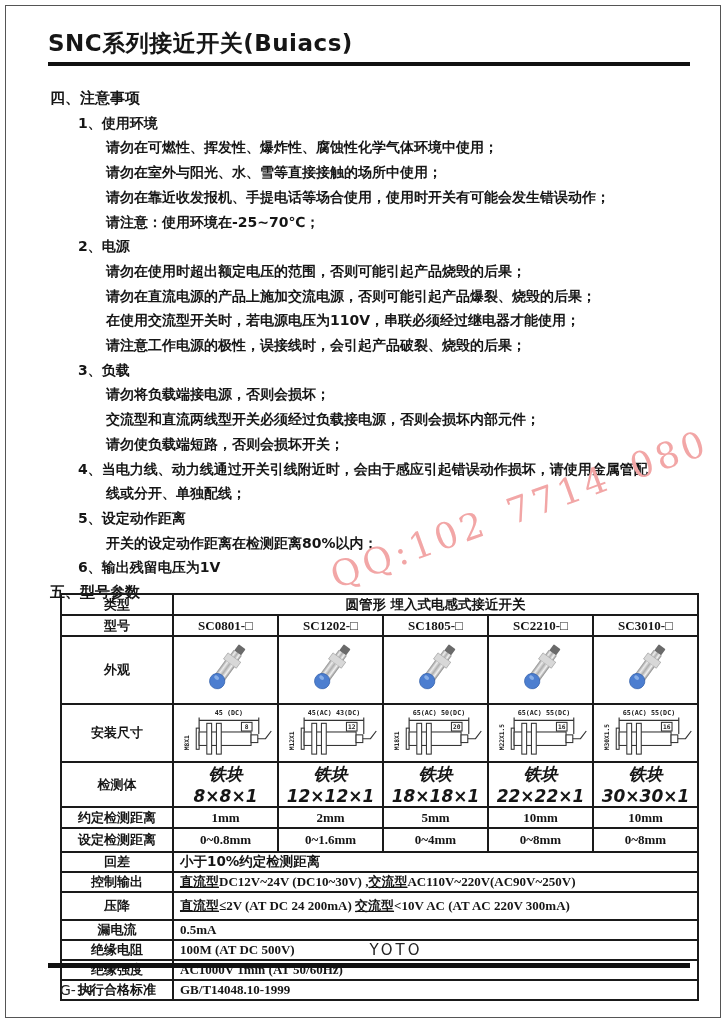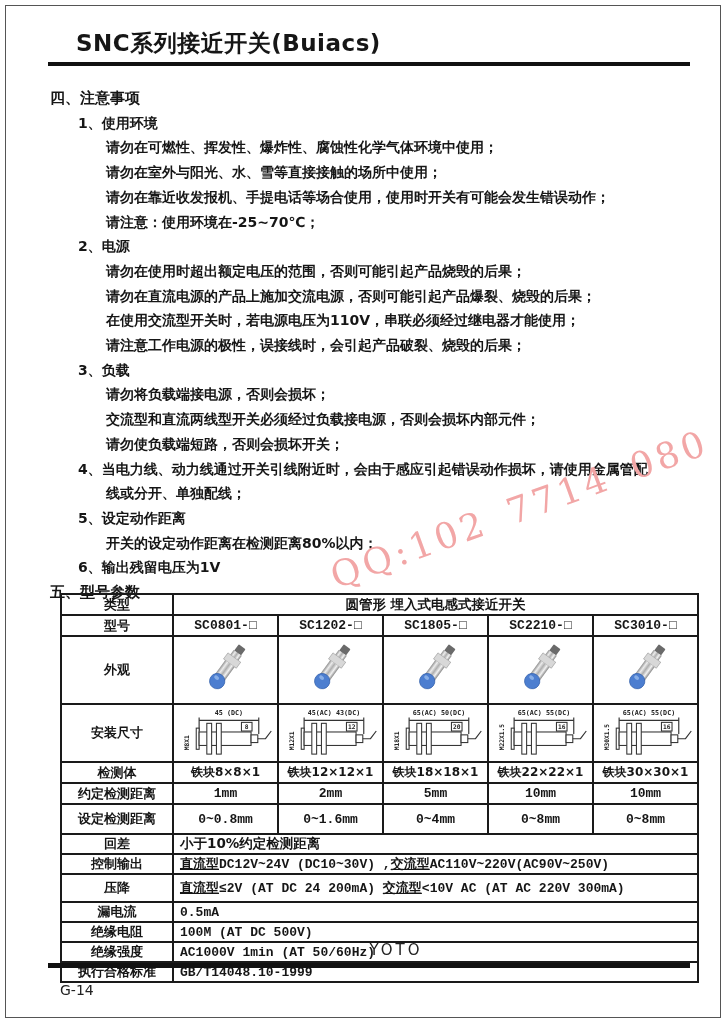--- a/index.html
+++ b/index.html
@@ -1,35 +1,35 @@
 <!DOCTYPE html>
 <html><head>
 <meta charset="utf-8">
 <style>
   html,body{margin:0;padding:0;background:#e8e8e8;}
   .page{position:relative;width:728px;height:1024px;background:#fff;overflow:hidden;
         font-family:"DejaVu Sans",sans-serif;color:#161616;}
   .frame{position:absolute;left:5px;top:5px;width:716px;height:1013px;border:1px solid #555;box-sizing:border-box;}
-  .title{position:absolute;left:48px;top:28px;font-size:23px;font-weight:bold;letter-spacing:.5px;margin-left:28px;}
+  .title{position:absolute;left:48px;top:28px;font-size:23px;font-weight:bold;letter-spacing:.5px;}
   .title-rule{position:absolute;left:48px;top:62px;width:642px;height:4px;background:#111;}
   .notes{position:absolute;left:50px;top:86px;width:645px;font-size:14px;font-weight:bold;line-height:24.7px;}
   .n-h{font-size:15px;}
   .n-l{padding-left:28px;}
   .n-t{padding-left:56px;}
   .watermark{position:absolute;left:325px;top:558px;transform:rotate(-20deg);transform-origin:0 0;
              font-family:"DejaVu Serif",serif;font-size:36px;letter-spacing:4px;word-spacing:8px;
              color:#f2a6a6;white-space:nowrap;z-index:5;}
   table.spec{position:absolute;left:60px;top:593px;width:637px;border-collapse:collapse;table-layout:fixed;}
   .spec td{border:2px solid #1a1a1a;padding:0 3px;font-size:13px;font-weight:bold;overflow:hidden;}
   .spec td.lab{text-align:center;font-size:13px;}
   .spec td.c{text-align:center;}
   .spec td.l{text-align:left;padding-left:6px;}
-  .spec .mono{font-family:Liberation Mono, monospace;font-size:13px;}
+  .spec .mono{font-family:Liberation Serif, serif;font-size:13px;}
   .spec .cjk{font-size:13.5px;}
-  .spec .sm{font-size:12px;}
+  .spec .sm{font-size:17px;font-style:italic;}
   .u{text-decoration:underline;}
   .dim line,.dim path{stroke:#333;stroke-width:1.2;fill:none;}
   .dim rect{fill:#fff;stroke:#333;stroke-width:1.1;}
   .dim text{font-family:"DejaVu Sans Mono",monospace;font-weight:bold;fill:#222;}
   .dim .tlab{font-size:7px;}
   .dim .vlab{font-size:6.5px;}
   .dim .blab{font-size:6.5px;}
   .footer-rule{position:absolute;left:48px;top:963px;width:642px;height:5px;background:#111;}
   .brand{position:absolute;left:0;top:941px;width:100%;text-align:center;font-size:15px;letter-spacing:3px;color:#222;padding-left:32px;}
   .pagenum{position:absolute;left:60px;top:982px;font-size:14px;color:#222;}
@@ -270,21 +270,21 @@
       <td class="sm c">铁块30×30×1</td>
     </tr>
     <tr style="height:21px">
       <td class="lab">约定检测距离</td>
       <td class="mono c">1mm</td>
       <td class="mono c">2mm</td>
       <td class="mono c">5mm</td>
       <td class="mono c">10mm</td>
       <td class="mono c">10mm</td>
     </tr>
-    <tr style="height:30px">
+    <tr style="height:24px">
       <td class="lab">设定检测距离</td>
       <td class="mono c">0~0.8mm</td>
       <td class="mono c">0~1.6mm</td>
       <td class="mono c">0~4mm</td>
       <td class="mono c">0~8mm</td>
       <td class="mono c">0~8mm</td>
     </tr>
     <tr style="height:18px">
       <td class="lab">回差</td>
       <td colspan="5" class="cjk l">小于10%约定检测距离</td>

